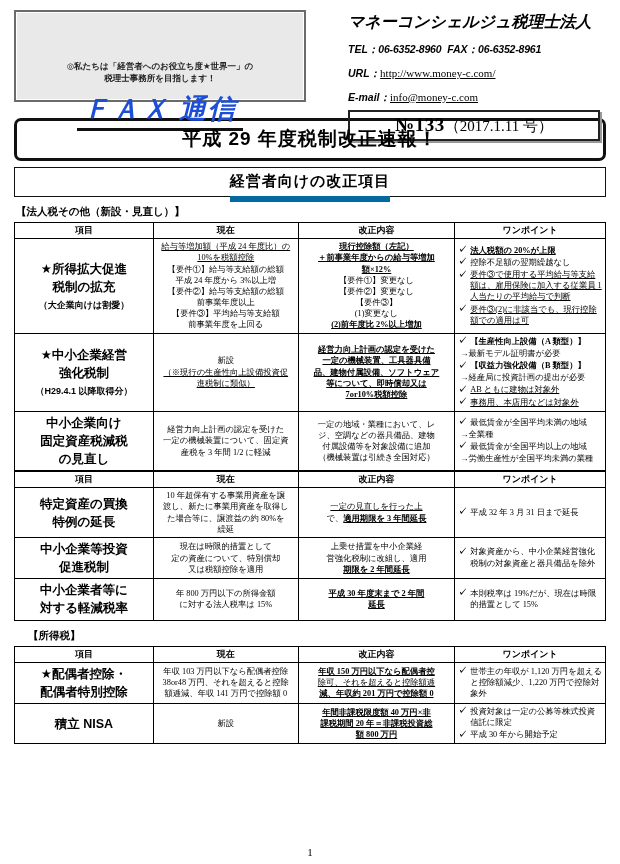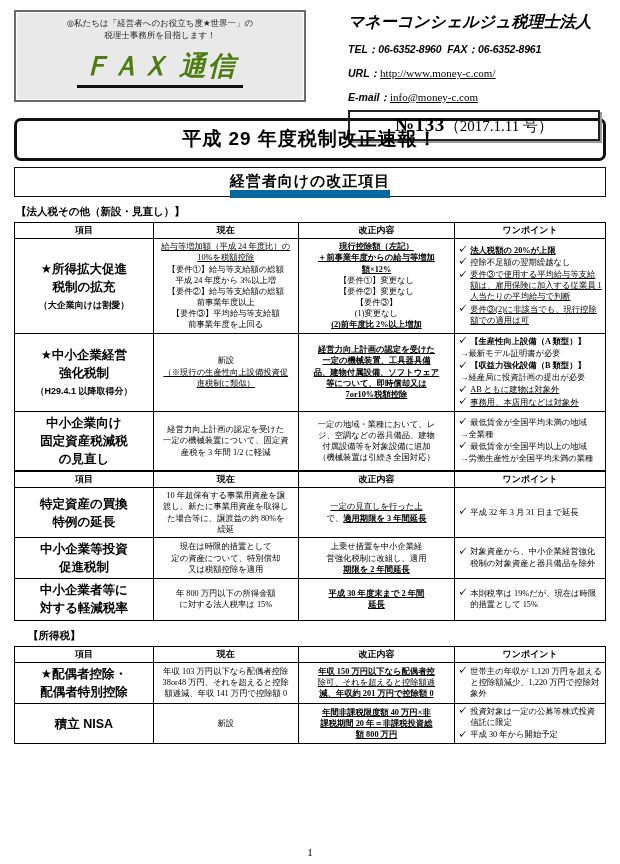--- a/index.html
+++ b/index.html
@@ -40,34 +40,35 @@
     display: flex;
     flex-direction: column;
     align-items: center;
     justify-content: flex-start;
     padding-top: 5px;
   }
   .logo-tagline {
     font-family: "Liberation Sans", "DejaVu Sans", sans-serif;
     font-size: 8.5px;
     line-height: 1.45;
-    font-weight: normal;
+    font-weight: bold;
     text-align: center;
     color: #222;
+    margin-top: 43px;
   }
   .logo-title {
     margin-top: 6px;
     font-family: "Liberation Serif", "DejaVu Serif", serif;
     font-size: 27px;
     font-weight: bold;
     font-style: italic;
     letter-spacing: 2px;
     border-bottom: 3px solid #111;
     padding: 0 6px 1px 6px;
-    color: #4d7c0f;
+    color: #1d4ed8;
   }
 
   .contact {
     width: 258px;
     padding-top: 2px;
   }
   .firm-name {
     font-family: "Liberation Serif", "DejaVu Serif", serif;
     font-size: 16px;
     font-weight: bold;
@@ -128,22 +129,22 @@
     margin-top: 6px;
     border: 1px solid #111;
     text-align: center;
     padding: 4px 0 5px 0;
     font-family: "Liberation Sans", "DejaVu Sans", sans-serif;
     font-size: 15px;
     font-weight: bold;
     letter-spacing: 1px;
   }
   .banner-sub span {
-    border-bottom: 8px solid #0369a1;
-    padding-bottom: 1px;
+    border-bottom: 6px solid #0369a1;
+    padding-bottom: 7px;
   }
 
   
   .section-head {
     font-family: "Liberation Sans", "DejaVu Sans", sans-serif;
     font-size: 10.5px;
     font-weight: bold;
     margin: 8px 0 3px 2px;
   }
   .section-head.indent { margin-left: 14px; }

